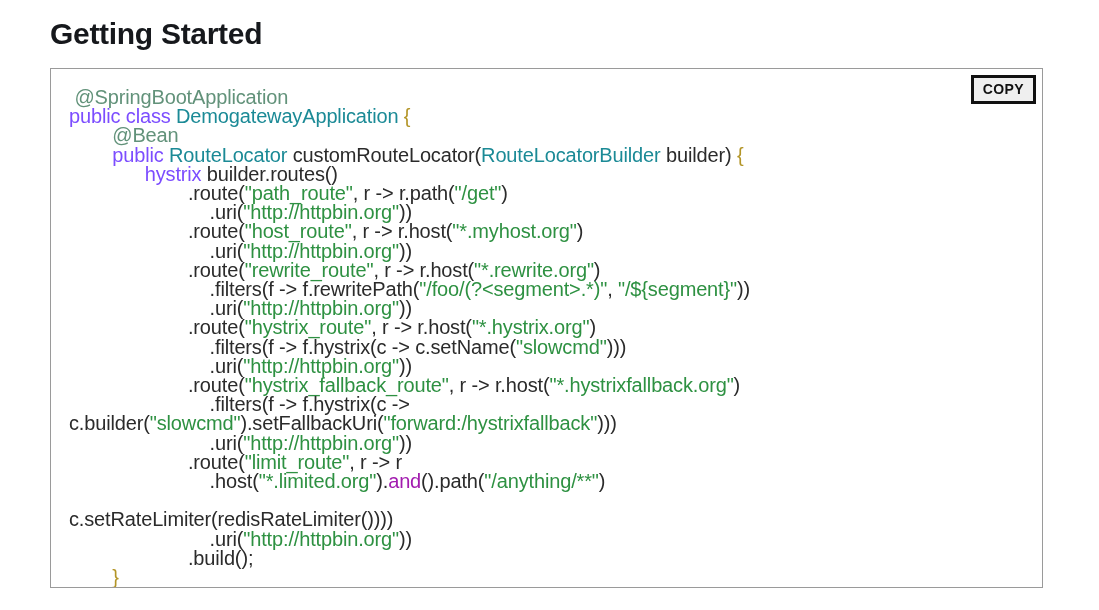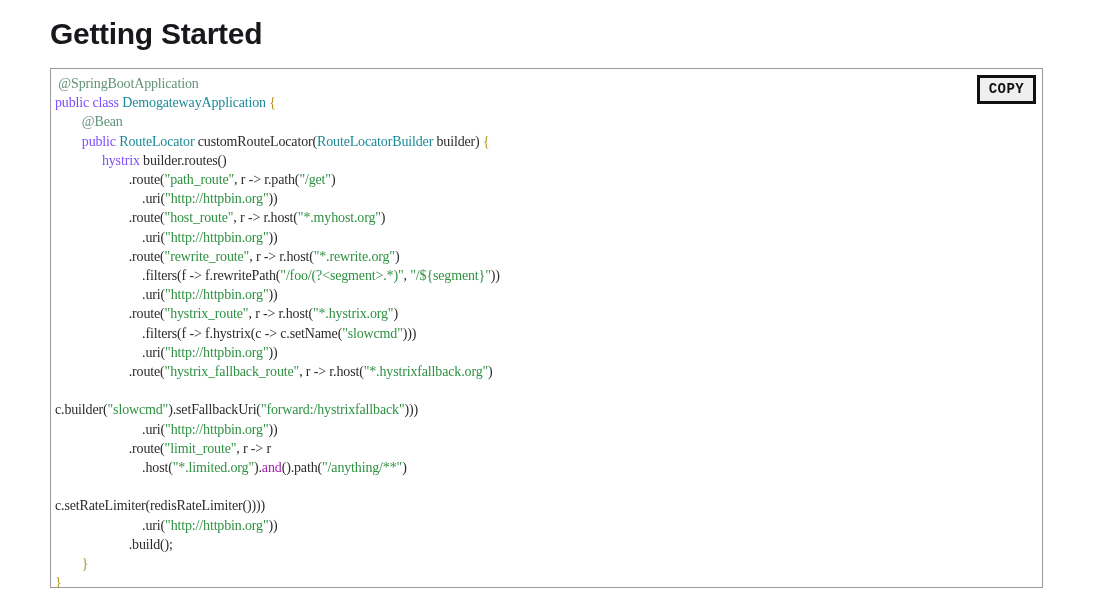--- a/index.html
+++ b/index.html
@@ -44,36 +44,36 @@
     overflow: hidden;
   }
   .copy-button {
     position: absolute;
     right: 6px;
     top: 6px;
     z-index: 5;
     background: #efefef;
     border: 3px solid #111111;
     color: #111111;
-    font-family: Liberation Mono, monospace;
+    font-family: Liberation Sans, sans-serif;
     font-size: 14px;
     font-weight: bold;
     letter-spacing: 0.4px;
     padding: 3px 9px 4px 9px;
     line-height: 16px;
     cursor: pointer;
   }
   .code-block {
     position: absolute;
     left: 0;
     top: 0;
-    margin: 0;
+    margin: 14px;
     padding: 5px 0 0 4px;
-    font-family: Liberation Serif, serif;
-    font-size: 14px;
+    font-family: Liberation Sans, sans-serif;
+    font-size: 20px;
     line-height: 19.2px;
     white-space: pre;
     color: #2b2b2b;
     letter-spacing: -0.15px;
   }
   .code-line {
     display: block;
     min-height: 19.2px;
   }
   
@@ -105,21 +105,21 @@
 </span><span class="code-line"><span>                          </span><span class="t-plain">.uri(</span><span class="t-str">"http://httpbin.org"</span><span class="t-plain">))</span>
 </span><span class="code-line"><span>                      </span><span class="t-plain">.route(</span><span class="t-str">"host_route"</span><span class="t-plain">, r -&gt; r.host(</span><span class="t-str">"*.myhost.org"</span><span class="t-plain">)</span>
 </span><span class="code-line"><span>                          </span><span class="t-plain">.uri(</span><span class="t-str">"http://httpbin.org"</span><span class="t-plain">))</span>
 </span><span class="code-line"><span>                      </span><span class="t-plain">.route(</span><span class="t-str">"rewrite_route"</span><span class="t-plain">, r -&gt; r.host(</span><span class="t-str">"*.rewrite.org"</span><span class="t-plain">)</span>
 </span><span class="code-line"><span>                          </span><span class="t-plain">.filters(f -&gt; f.rewritePath(</span><span class="t-str">"/foo/(?&lt;segment&gt;.*)"</span><span class="t-plain">, </span><span class="t-str">"/${segment}"</span><span class="t-plain">))</span>
 </span><span class="code-line"><span>                          </span><span class="t-plain">.uri(</span><span class="t-str">"http://httpbin.org"</span><span class="t-plain">))</span>
 </span><span class="code-line"><span>                      </span><span class="t-plain">.route(</span><span class="t-str">"hystrix_route"</span><span class="t-plain">, r -&gt; r.host(</span><span class="t-str">"*.hystrix.org"</span><span class="t-plain">)</span>
 </span><span class="code-line"><span>                          </span><span class="t-plain">.filters(f -&gt; f.hystrix(c -&gt; c.setName(</span><span class="t-str">"slowcmd"</span><span class="t-plain">)))</span>
 </span><span class="code-line"><span>                          </span><span class="t-plain">.uri(</span><span class="t-str">"http://httpbin.org"</span><span class="t-plain">))</span>
 </span><span class="code-line"><span>                      </span><span class="t-plain">.route(</span><span class="t-str">"hystrix_fallback_route"</span><span class="t-plain">, r -&gt; r.host(</span><span class="t-str">"*.hystrixfallback.org"</span><span class="t-plain">)</span>
-</span><span class="code-line"><span>                          </span>
+</span><span class="code-line"><span>                          </span><span class="t-plain">.filters(f -&gt; f.hystrix(c -&gt;</span>
 </span><span class="code-line"><span class="t-plain">c.builder(</span><span class="t-str">"slowcmd"</span><span class="t-plain">).setFallbackUri(</span><span class="t-str">"forward:/hystrixfallback"</span><span class="t-plain">)))</span>
 </span><span class="code-line"><span>                          </span><span class="t-plain">.uri(</span><span class="t-str">"http://httpbin.org"</span><span class="t-plain">))</span>
 </span><span class="code-line"><span>                      </span><span class="t-plain">.route(</span><span class="t-str">"limit_route"</span><span class="t-plain">, r -&gt; r</span>
 </span><span class="code-line"><span>                          </span><span class="t-plain">.host(</span><span class="t-str">"*.limited.org"</span><span class="t-plain">).</span><span class="t-blue">and</span><span class="t-plain">().path(</span><span class="t-str">"/anything/**"</span><span class="t-plain">)</span>
 </span><span class="code-line"><span>                          </span>
 </span><span class="code-line"><span class="t-plain">c.setRateLimiter(redisRateLimiter())))</span>
 </span><span class="code-line"><span>                          </span><span class="t-plain">.uri(</span><span class="t-str">"http://httpbin.org"</span><span class="t-plain">))</span>
 </span><span class="code-line"><span>                      </span><span class="t-plain">.build();</span>
 </span><span class="code-line"><span>        </span><span class="t-brace">}</span>
 </span><span class="code-line"><span class="t-brace">}</span>

